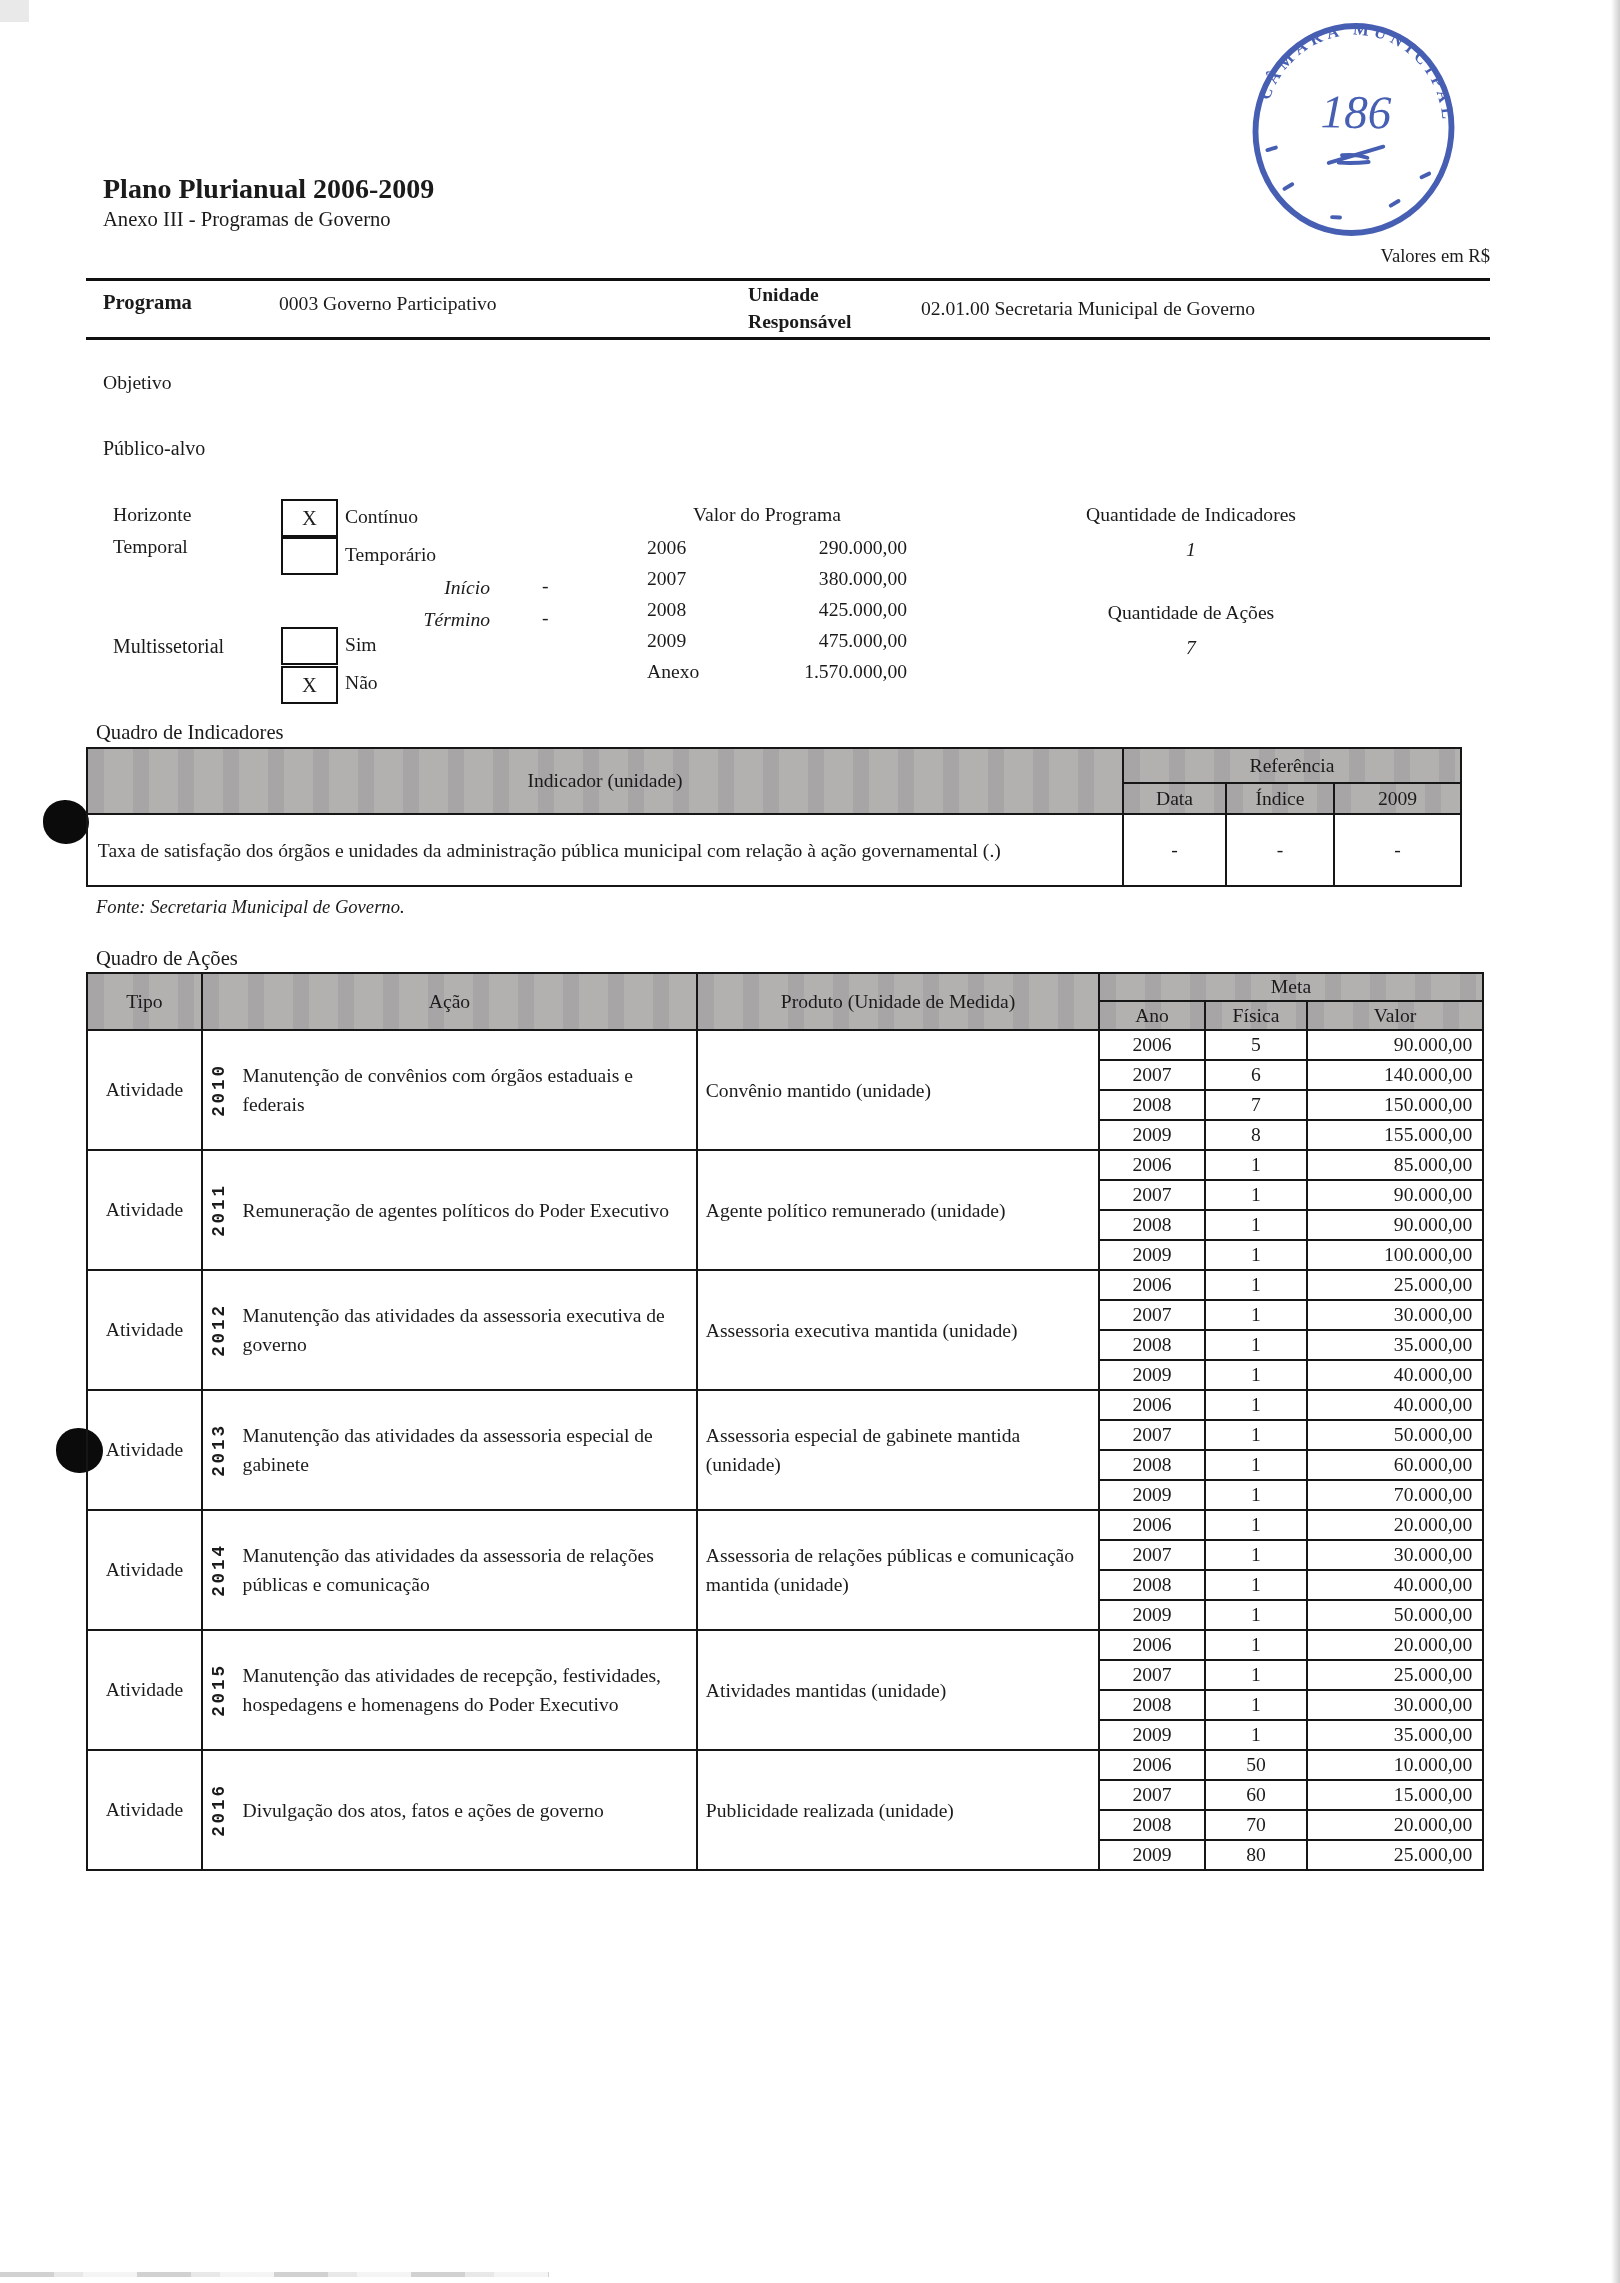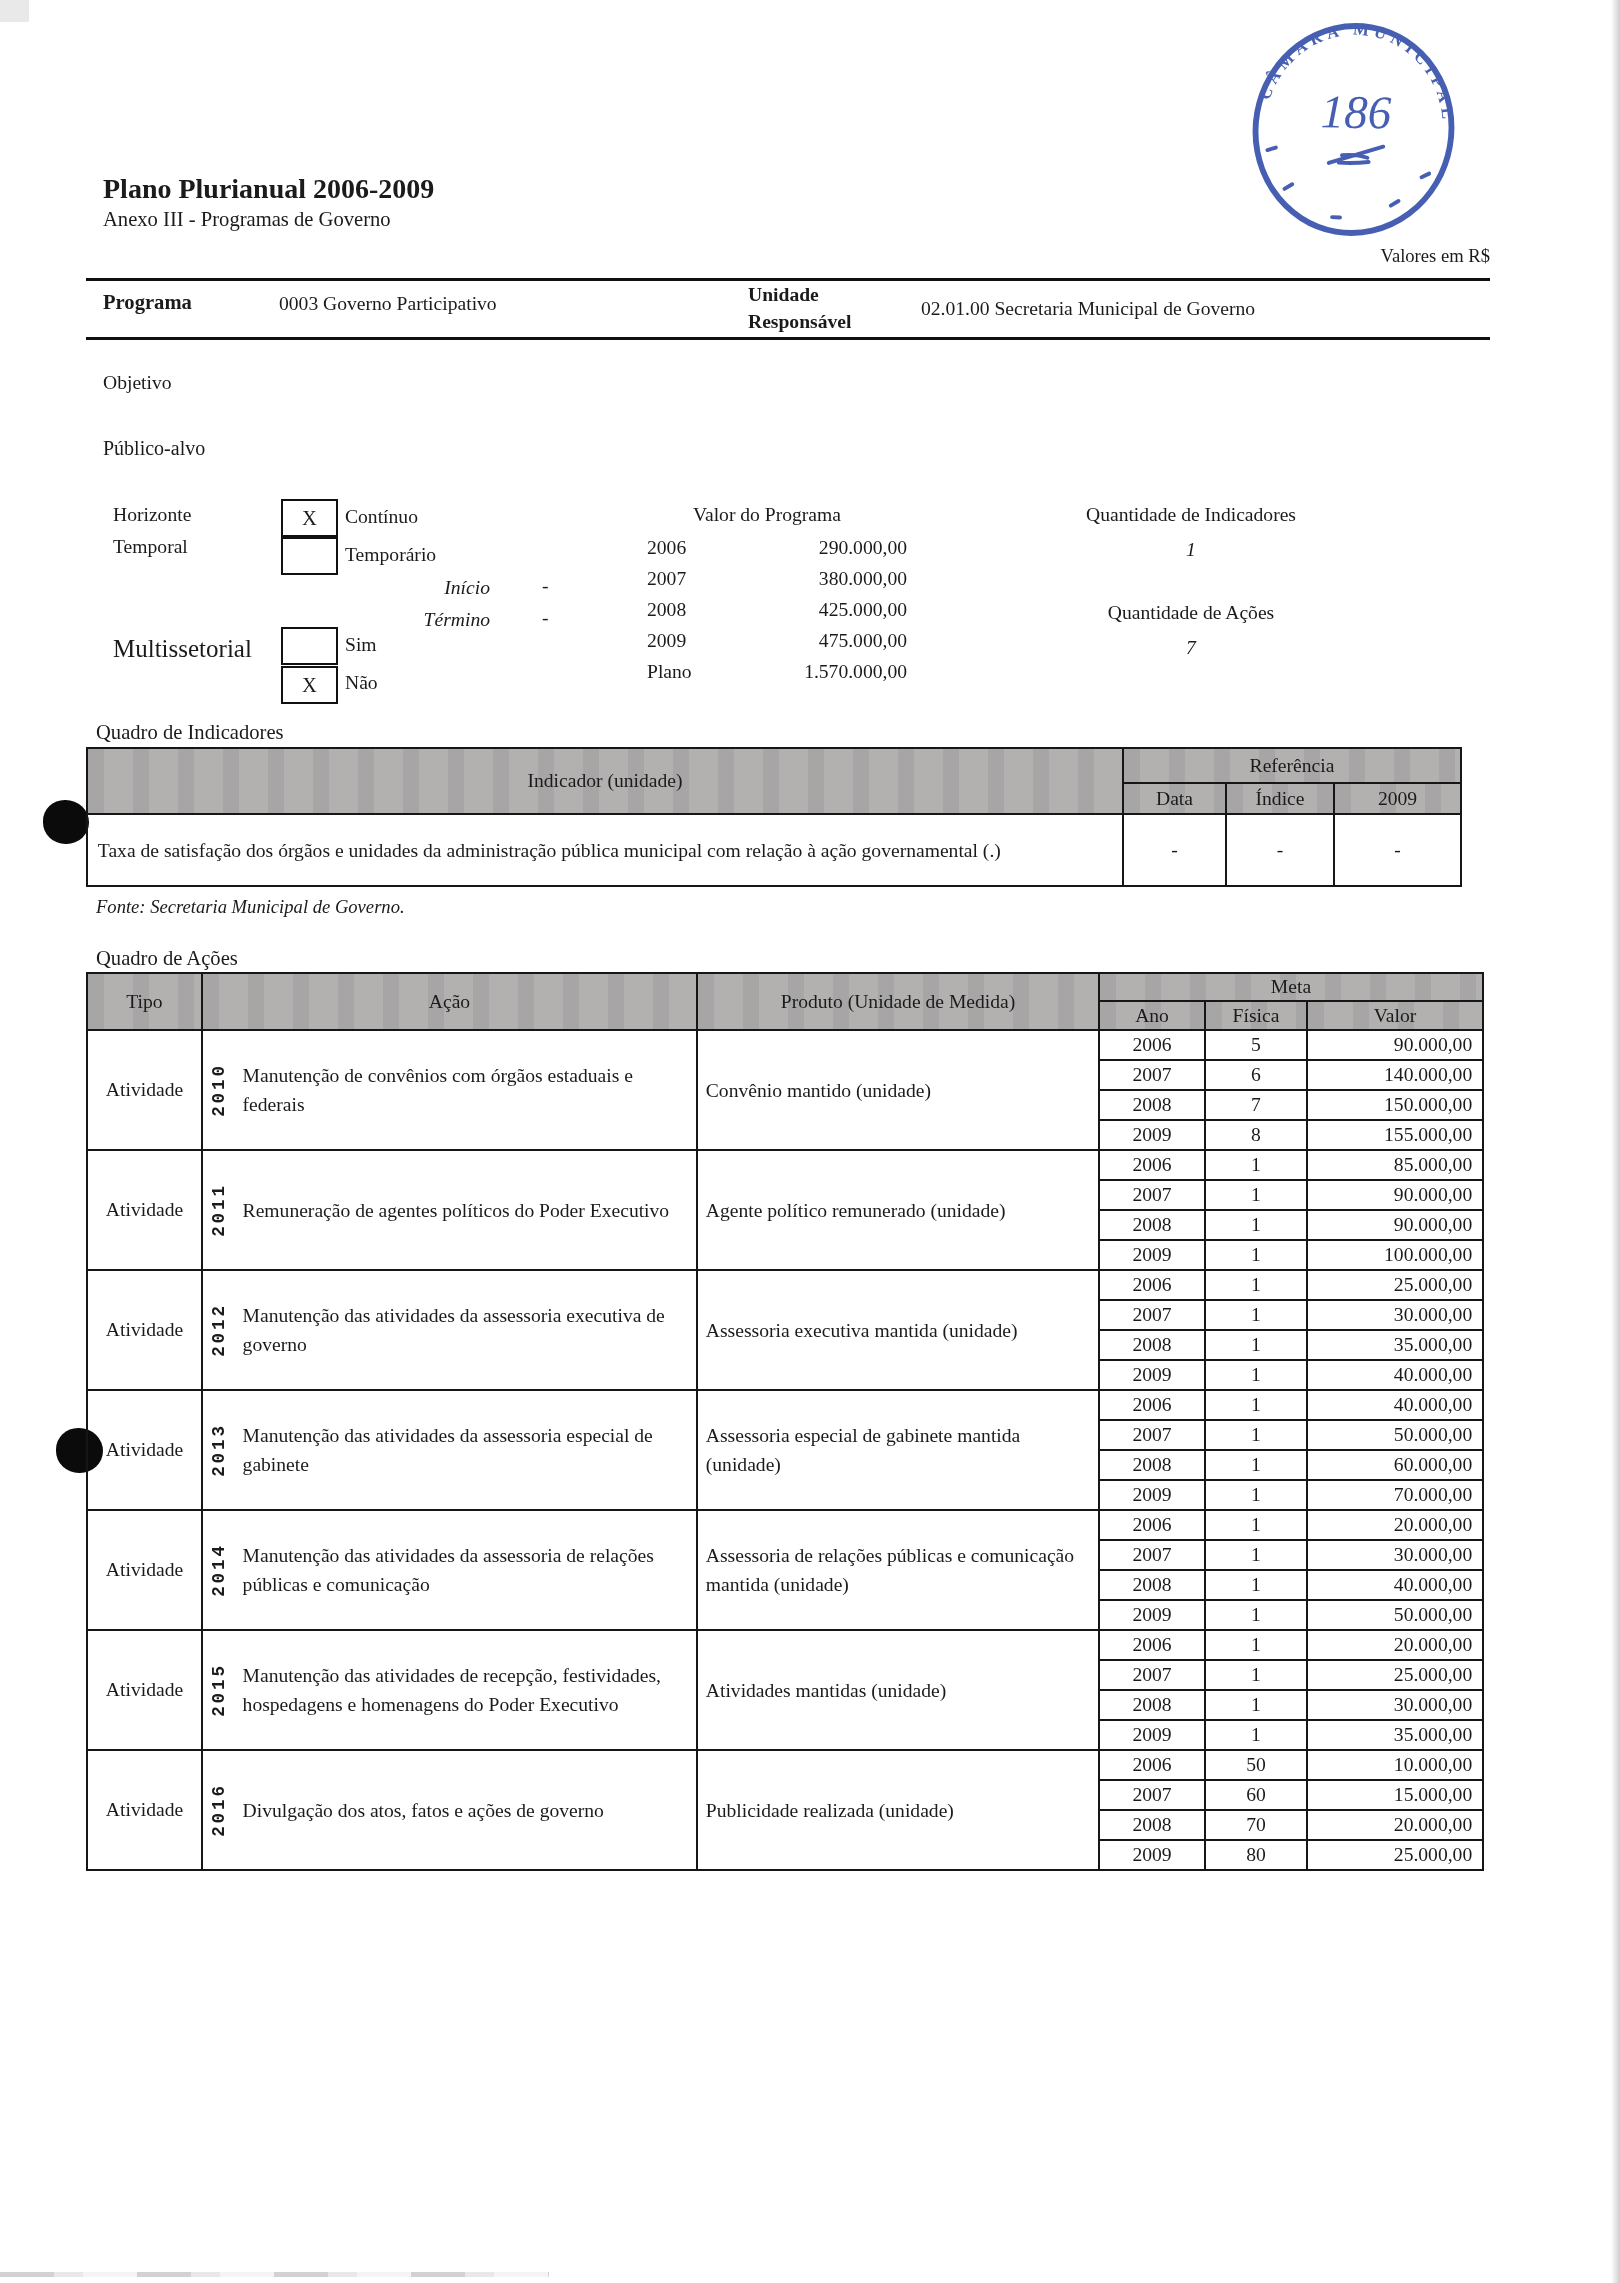--- a/index.html
+++ b/index.html
@@ -33,21 +33,21 @@
   .unit-label{left:748px;top:282px;font-size:19.6px;font-weight:bold;line-height:26.5px;}
   .unit-value{left:921px;top:298px;font-size:19.6px;}
   
   .obj-label{left:103px;top:372px;font-size:19.6px;}
   .obj-text{left:286px;top:373px;width:1215px;font-size:19.6px;font-style:italic;}
   .tgt-label{left:103px;top:437px;font-size:20px;}
   .tgt-text{left:286px;top:450px;width:1215px;font-size:19.6px;font-style:italic;}
   
   .hz-l1{left:113px;top:504px;font-size:19.6px;}
   .hz-l2{left:113px;top:536px;font-size:19.6px;}
-  .multi-l{left:113px;top:635px;font-size:25px;}
+  .multi-l{left:113px;top:635px;font-size:20px;}
   .cbox{width:57px;height:38px;border:2.9px solid #111;box-sizing:border-box;
         display:flex;align-items:center;justify-content:center;font-size:20.6px;background:#fff;}
   .cb1{left:281px;top:499px;}
   .cb2{left:281px;top:537px;}
   .cb3{left:281px;top:627px;}
   .cb4{left:281px;top:666px;}
   .cb-lab{font-size:19.6px;}
   .lab-cont{left:345px;top:506px;}
   .lab-temp{left:345px;top:544px;}
   .lab-sim{left:345px;top:634px;}
@@ -198,21 +198,21 @@
       </div>
       <div class="pv-row">
         <span class="pv-year">2008</span>
         <span class="pv-val">425.000,00</span>
       </div>
       <div class="pv-row">
         <span class="pv-year">2009</span>
         <span class="pv-val">475.000,00</span>
       </div>
       <div class="pv-row">
-        <span class="pv-year">Plano</span>
+        <span class="pv-year">Anexo</span>
         <span class="pv-val">1.570.000,00</span>
       </div>
     </div>
 
   <div class="abs cnt qi-label">Quantidade de Indicadores</div>
   <div class="abs cnt qi-value">1</div>
   <div class="abs cnt qa-label">Quantidade de Ações</div>
   <div class="abs cnt qa-value">7</div>
 
   <div class="abs sec-title ind-title">Quadro de Indicadores</div>

